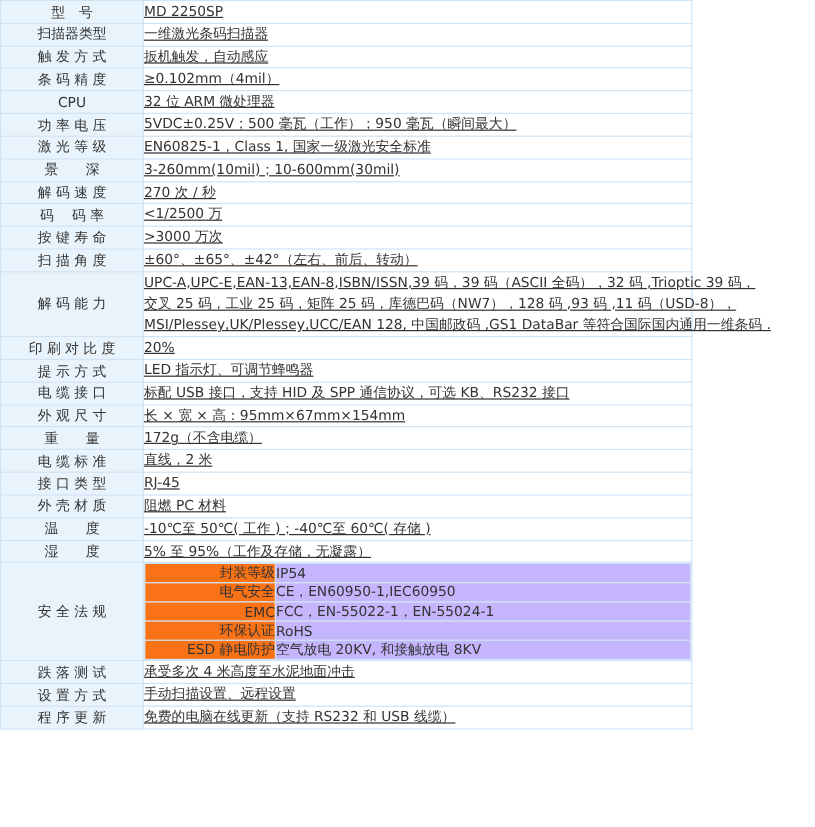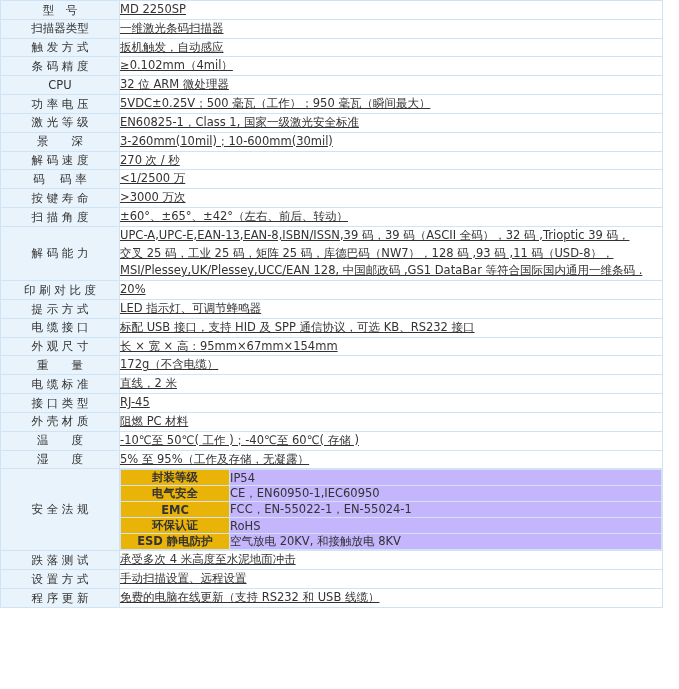--- a/index.html
+++ b/index.html
@@ -7,21 +7,21 @@
     padding: 0;
     background: #ffffff;
   }
   body {
     font-family: "DejaVu Sans", "Liberation Sans", sans-serif;
     width: 679px;
     height: 689px;
     overflow: hidden;
   }
   #spec-table {
-    width: 663px;
+    width: 577px;
     border-collapse: collapse;
     table-layout: fixed;
   }
   #spec-table td {
     border: 1px solid #cfe3f5;
     font-size: 11.5px;
     color: #333333;
     padding: 0;
     vertical-align: middle;
   }
@@ -54,24 +54,23 @@
   }
   table.sub td {
     border: 1px solid #cfe3f5;
     font-size: 11.5px;
     padding: 5px 8px;
     color: #333333;
     background: #c4b5fd;
   }
   table.sub td.subkey {
     width: 108px;
-    text-align: center;
-    color: #333333;
-    background: #eab308;
-    font-weight: bold;
+    text-align: right;
+    color: #333333;
+    background: #f97316;
   }
   td.nested-wrap {
     padding: 0;
   }
 </style>
 </head>
 <body>
 
 <table id="spec-table">
   <tbody>

